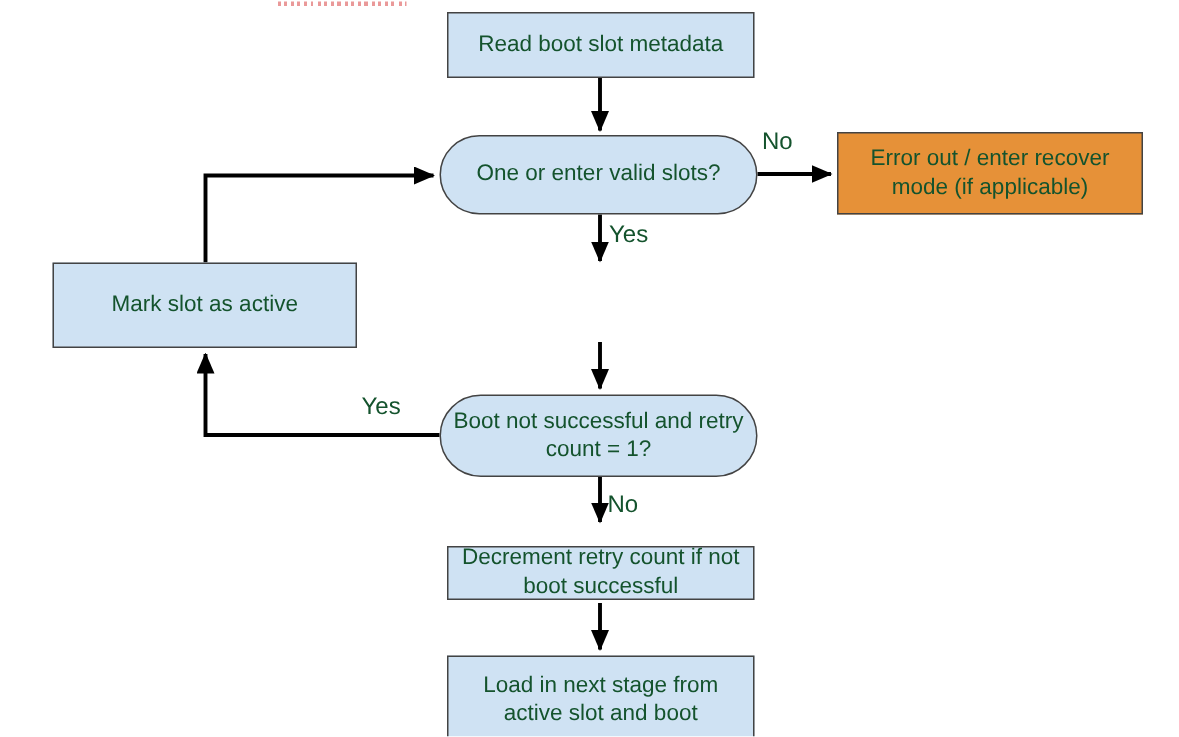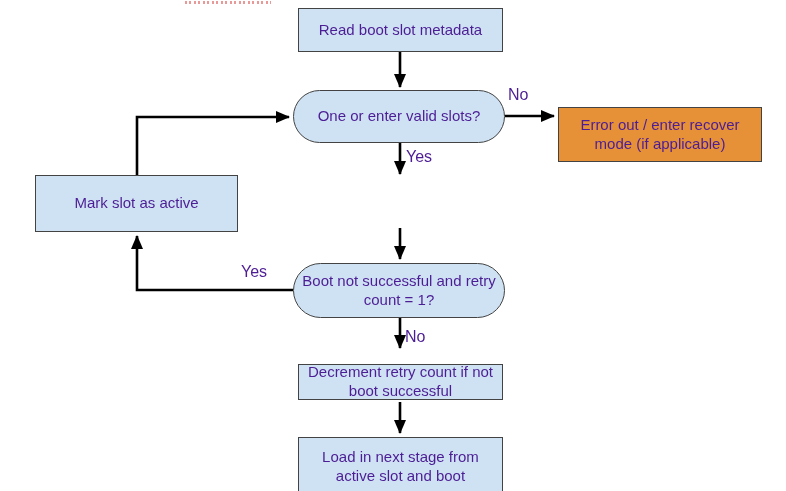--- a/index.html
+++ b/index.html
@@ -7,41 +7,40 @@
     padding: 0;
     background: #ffffff;
   }
   .canvas {
     position: relative;
     width: 786px;
     height: 491px;
     overflow: hidden;
     background: #ffffff;
     font-family: "Liberation Sans", sans-serif;
-    color: #4c1d95;
+    color: #14532d;
   }
   .node {
     position: absolute;
     box-sizing: border-box;
     display: flex;
     align-items: center;
     justify-content: center;
     text-align: center;
     font-size: 15px;
     line-height: 1.25;
     padding: 2px 8px;
     background: var(--node-fill, #cfe2f3);
     border: 1.5px solid var(--node-border, #434343);
   }
   .node.decision {
     border-radius: 28px;
   }
   .node.error {
     background: var(--error-fill, #e69138);
-    margin-top: 19px;
   }
   .edge-label {
     position: absolute;
     font-size: 16px;
     line-height: 1;
     white-space: nowrap;
   }
   .arrows {
     position: absolute;
     left: 0;

